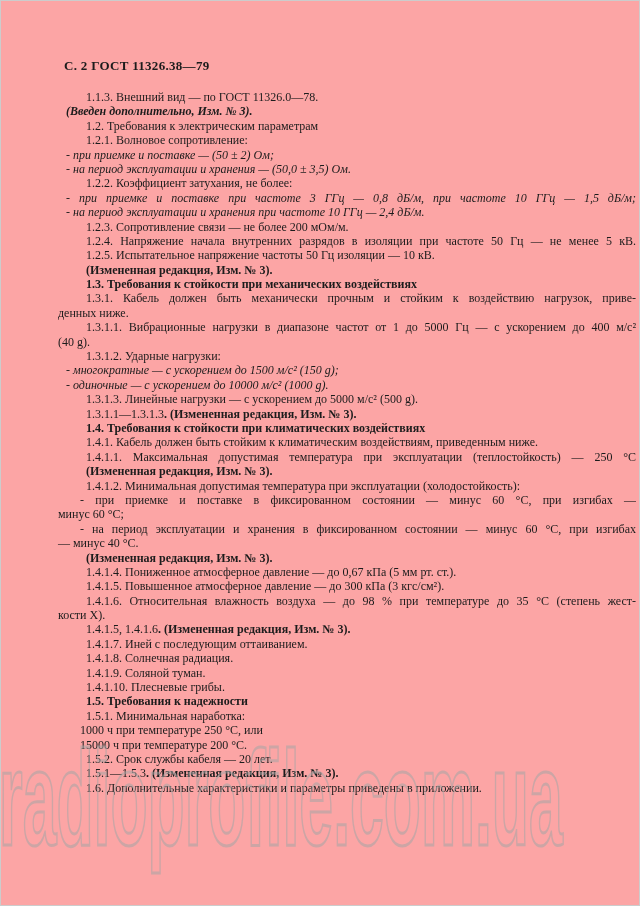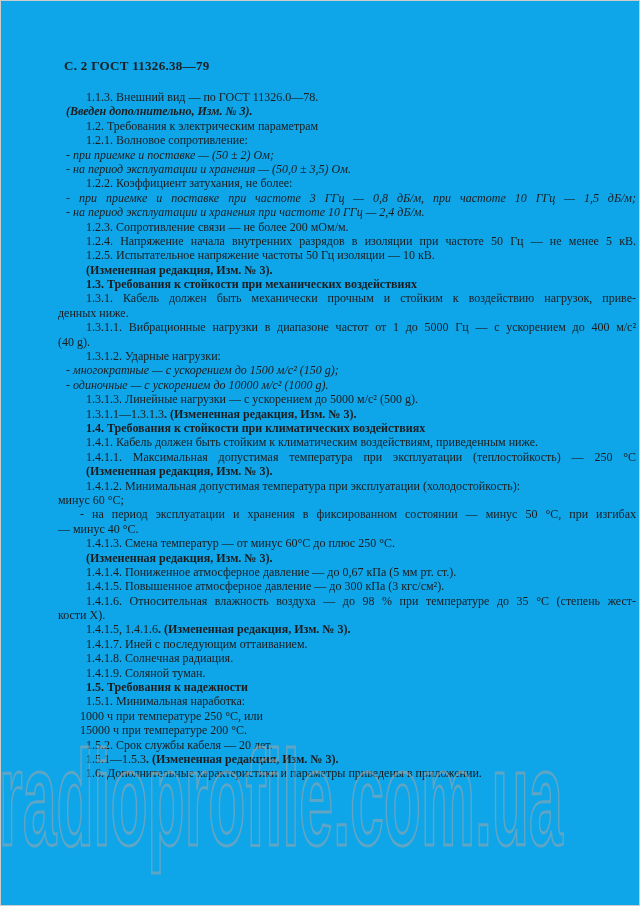--- a/index.html
+++ b/index.html
@@ -30,21 +30,21 @@
     font-family:"Liberation Sans", sans-serif; font-weight:bold;
     font-size:135px; line-height:1; letter-spacing:0px;
     transform:scaleX(0.45); transform-origin:left top;
     color:transparent; -webkit-text-stroke:3px #a6a6a6;
     opacity:0.55; white-space:nowrap; pointer-events:none;
   }
 </style>
 </head>
 <body style="color: rgb(28, 28, 28);">
 
-<div class="page" style="background: #0ea5e9; border-color: rgb(204, 204, 204);">
+<div class="page" style="background: #fca5a5; border-color: rgb(204, 204, 204);">
   <div class="header">С. 2 ГОСТ 11326.38—79</div>
   <div class="textblock">
       <div class="line ind"><span>1.1.3.  Внешний вид — по ГОСТ 11326.0—78.</span></div>
       <div class="line b1"><span class="bold">(Введен дополнительно, Изм. № 3).</span></div>
       <div class="line ind"><span>1.2.  Требования к электрическим параметрам</span></div>
       <div class="line ind"><span>1.2.1.  Волновое сопротивление:</span></div>
       <div class="line b1"><span>-  при приемке и поставке — (50 ± 2) Ом;</span></div>
       <div class="line b1"><span>-  на период эксплуатации и хранения — (50,0 ± 3,5) Ом.</span></div>
       <div class="line ind"><span>1.2.2.  Коэффициент затухания, не более:</span></div>
       <div class="line b1 j"><span>-  при приемке и поставке при частоте 3 ГГц — 0,8 дБ/м, при частоте 10 ГГц — 1,5 дБ/м;</span></div>
@@ -61,33 +61,34 @@
       <div class="line ind"><span>1.3.1.2.  Ударные нагрузки:</span></div>
       <div class="line b1"><span>-  многократные — с ускорением до 1500 м/с² (150 g);</span></div>
       <div class="line b1"><span>-  одиночные — с ускорением до 10000 м/с² (1000 g).</span></div>
       <div class="line ind"><span>1.3.1.3.  Линейные нагрузки — с ускорением до 5000 м/с² (500 g).</span></div>
       <div class="line ind"><span>1.3.1.1—1.3.1.3</span><span class="bold">.  (Измененная редакция, Изм. № 3).</span></div>
       <div class="line ind"><span class="bold">1.4.  Требования к стойкости при климатических воздействиях</span></div>
       <div class="line ind"><span>1.4.1.  Кабель должен быть стойким к климатическим воздействиям, приведенным ниже.</span></div>
       <div class="line ind j"><span>1.4.1.1.  Максимальная допустимая температура при эксплуатации (теплостойкость) — 250 °С</span></div>
       <div class="line ind"><span class="bold">(Измененная редакция, Изм. № 3).</span></div>
       <div class="line ind"><span>1.4.1.2.  Минимальная допустимая температура при эксплуатации (холодостойкость):</span></div>
+      <div class="line b2 j"><span>-  при  приемке  и  поставке  в  фиксированном  состоянии — минус  60  °С,  при  изгибах —</span></div>
       <div class="line"><span>минус 60 °С;</span></div>
-      <div class="line b2 j"><span>-  на период эксплуатации и хранения в фиксированном состоянии — минус 50 °С, при изгибах</span></div>
+      <div class="line b2 j"><span>-  на период эксплуатации и хранения в фиксированном состоянии — минус 60 °С, при изгибах</span></div>
       <div class="line"><span>— минус 40 °С.</span></div>
-      <div class="line ind"><span>1.4.1.3.  Смена температур — от минус 60°С до плюс 250 °С.</span></div>
       <div class="line ind"><span class="bold">(Измененная редакция, Изм. № 3).</span></div>
       <div class="line ind"><span>1.4.1.4.  Пониженное атмосферное давление — до 0,67 кПа (5 мм рт. ст.).</span></div>
       <div class="line ind"><span>1.4.1.5.  Повышенное атмосферное давление — до 300 кПа (3 кгс/см²).</span></div>
       <div class="line ind j"><span>1.4.1.6.  Относительная влажность воздуха — до 98 % при температуре до 35 °С (степень жест-</span></div>
       <div class="line"><span>кости Х).</span></div>
       <div class="line ind"><span>1.4.1.5, 1.4.1.6</span><span class="bold">.  (Измененная редакция, Изм. № 3).</span></div>
       <div class="line ind"><span>1.4.1.7.  Иней с последующим оттаиванием.</span></div>
       <div class="line ind"><span>1.4.1.8.  Солнечная радиация.</span></div>
       <div class="line ind"><span>1.4.1.9.  Соляной туман.</span></div>
+      <div class="line ind"><span>1.4.1.10.  Плесневые грибы.</span></div>
       <div class="line ind"><span class="bold">1.5.  Требования к надежности</span></div>
       <div class="line ind"><span>1.5.1.  Минимальная наработка:</span></div>
       <div class="line b2"><span>1000 ч при температуре 250 °С, или</span></div>
       <div class="line b2"><span>15000 ч при температуре 200 °С.</span></div>
       <div class="line ind"><span>1.5.2.  Срок службы кабеля — 20 лет.</span></div>
       <div class="line ind"><span>1.5.1—1.5.3</span><span class="bold">.  (Измененная редакция, Изм. № 3).</span></div>
       <div class="line ind"><span>1.6.  Дополнительные характеристики и параметры приведены в приложении.</span></div>
     </div>
   <div class="watermark" style="-webkit-text-stroke: 3px rgb(166, 166, 166);">radioprofile.com.ua</div>
 </div>

